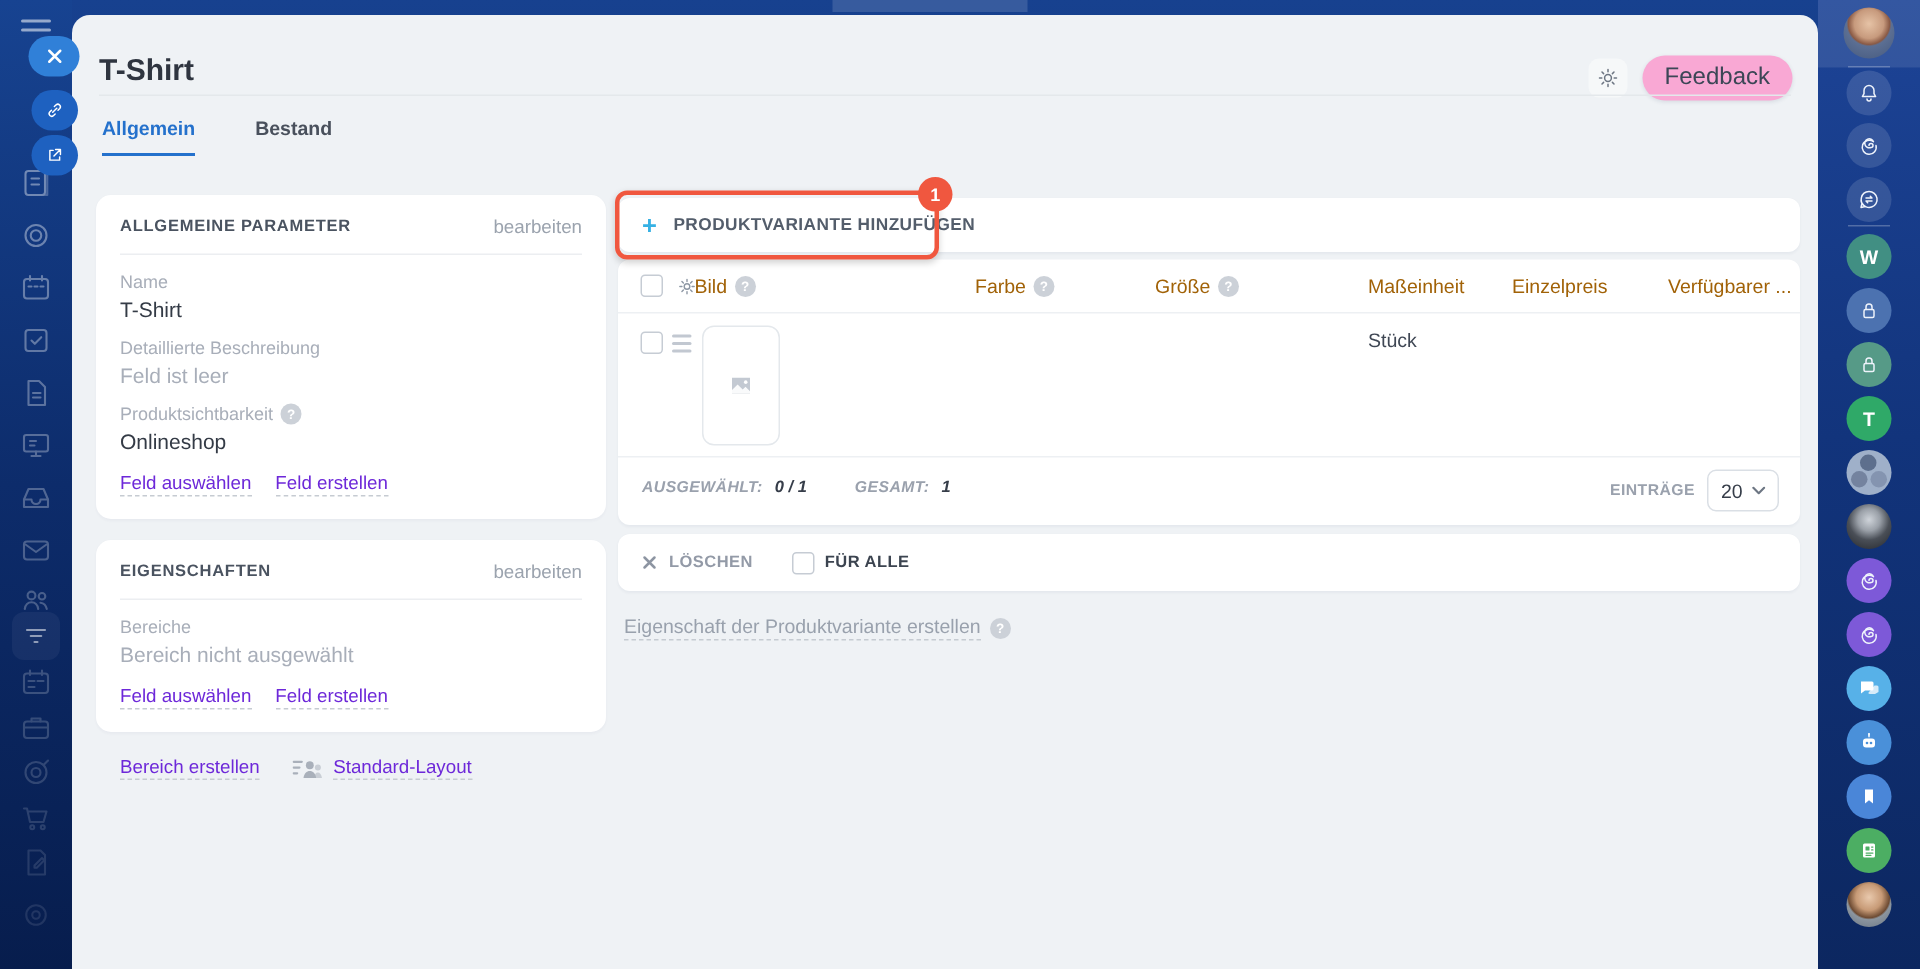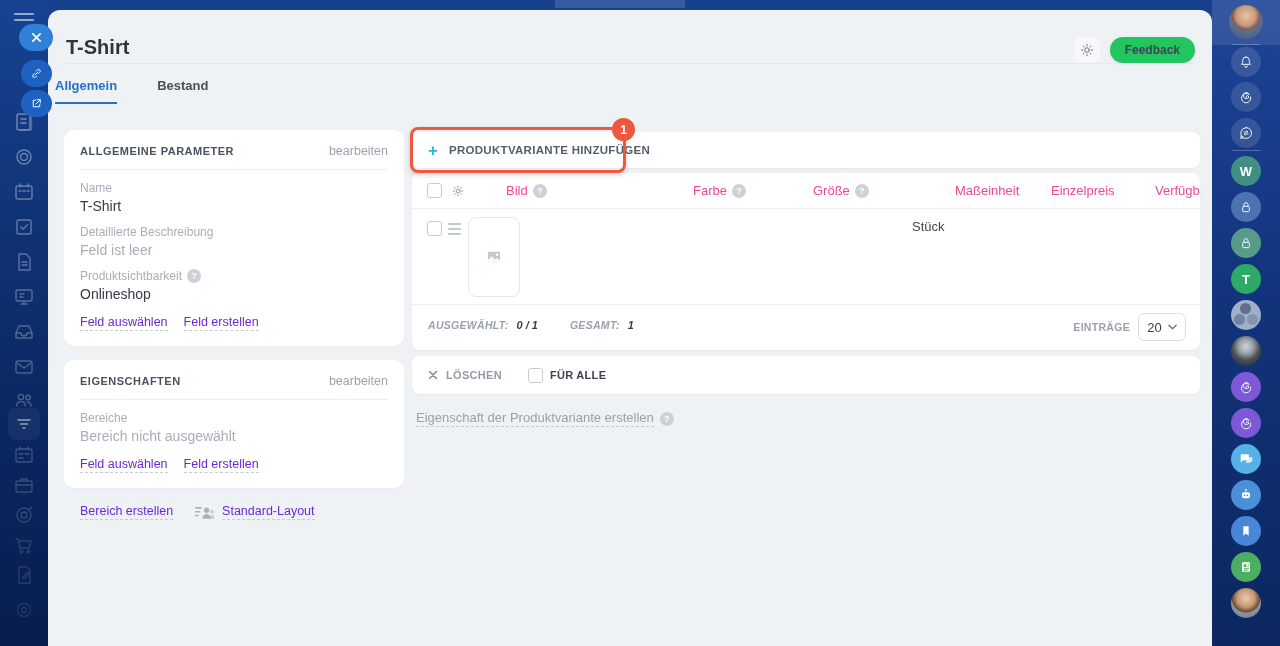--- a/index.html
+++ b/index.html
@@ -26,25 +26,25 @@
   .top-strip-light { position:absolute; left:555px; top:0; width:130px; height:8px;
     background:rgba(255,255,255,.14); z-index:2; }
 
   
   .card { position:absolute; left:48px; top:10px; width:1164px; height:636px;
     background:#eff2f5; border-radius:12px 12px 0 0; z-index:10; }
   .page-title { position:absolute; left:18px; top:26px; font-size:20px; font-weight:700; color:#2f3540; }
   .head-right { position:absolute; right:17px; top:27px; display:flex; align-items:center; gap:10px; }
   .gear-btn { width:26px; height:26px; border-radius:7px; background:#f6f8f9; display:flex; align-items:center; justify-content:center; cursor:pointer; }
   .gear-btn svg { width:16px; height:16px; stroke:#6d7683; fill:none; stroke-width:1.5; stroke-linecap:round; }
-  .feedback-btn { background:#22c55e; border-radius:15px; padding:6px 15px; font-size:12px; color:#3c4656;
-    box-shadow:0 1px 3px rgba(40,60,90,.12); cursor:pointer;font-weight:bold; }
+  .feedback-btn { background:#f9a8d4; border-radius:15px; padding:6px 15px; font-size:16px; color:#3c4656;
+    box-shadow:0 1px 3px rgba(40,60,90,.12); cursor:pointer; }
   .head-divider { position:absolute; left:18px; right:18px; top:53px; height:1px; background:#e4e8eb; }
 
-  .tabs { position:absolute; left:7px; top:68px; display:flex; gap:40px; }
+  .tabs { position:absolute; left:20px; top:68px; display:flex; gap:40px; }
   .tab { font-size:13px; font-weight:700; color:#49505c; padding-bottom:9px; cursor:pointer; }
   .tab.active { color:#2471cc; border-bottom:2px solid #2471cc; }
 
   .content { position:absolute; left:0; top:110px; right:0; bottom:0; }
 
   
   .col-left { position:absolute; left:16px; top:10px; width:340px; }
   .panel { background:#ffffff; border-radius:10px; padding:14px 16px 15px 16px; box-shadow:0 1px 2px rgba(40,60,90,.04); margin-bottom:14px; }
   .panel-head { display:flex; justify-content:space-between; align-items:center; }
   .panel-title { font-size:11px; font-weight:700; letter-spacing:.5px; color:#4a5360; }
@@ -73,21 +73,21 @@
     border:3px solid #f0573f; border-radius:8px; pointer-events:none; z-index:15; box-shadow:0 2px 5px rgba(0,0,0,.18); }
   .annotation-badge { position:absolute; right:-12px; top:-12px; width:23px; height:23px; border-radius:50%;
     background:#f0573f; color:#fff; font-size:12px; font-weight:700; display:flex; align-items:center; justify-content:center; }
 
   .table-card { position:relative; margin-top:5px; background:#fff; border-radius:8px; height:177px;
     box-shadow:0 1px 2px rgba(40,60,90,.05); overflow:hidden; }
   .t-head { position:relative; height:36px; border-bottom:1px solid #edf0f3; }
   .t-row { position:relative; height:96px; border-bottom:1px solid #edf0f3; }
   .t-foot { position:relative; height:44px; }
   .cbx { position:absolute; width:15px; height:15px; border:1.5px solid #c6ccd4; border-radius:3px; background:#fff; cursor:pointer; }
-  .th-label { position:absolute; top:10px; font-size:13px; color:#ec4899; display:flex; align-items:center; gap:5px; white-space:nowrap;margin-left:43px; }
+  .th-label { position:absolute; top:10px; font-size:13px; color:#a16207; display:flex; align-items:center; gap:5px; white-space:nowrap; }
   .gear-sm { position:absolute; left:39px; top:11px; width:14px; height:14px; cursor:pointer; }
   .gear-sm svg { width:14px; height:14px; stroke:#8d97a4; fill:none; stroke-width:1.6; stroke-linecap:round; }
   .drag-handle { position:absolute; left:36px; top:14px; width:13px; cursor:grab; }
   .drag-handle i { display:block; height:2px; background:#c2c8d1; border-radius:1px; margin-bottom:3px; }
   .img-ph { position:absolute; left:56px; top:8px; width:52px; height:80px; border:1px solid #e4e8ec; border-radius:8px;
     display:flex; align-items:center; justify-content:center; cursor:pointer; }
   .img-ph svg { width:18px; height:18px; }
   .cell-text { position:absolute; top:10px; font-size:13px; color:#3f4754; }
   .t-foot-left { position:absolute; left:16px; top:14px; display:flex; gap:8px; align-items:center;font-style:italic; }
   .foot-label { font-size:10.5px; font-weight:700; letter-spacing:.3px; color:#9aa1ad; }

